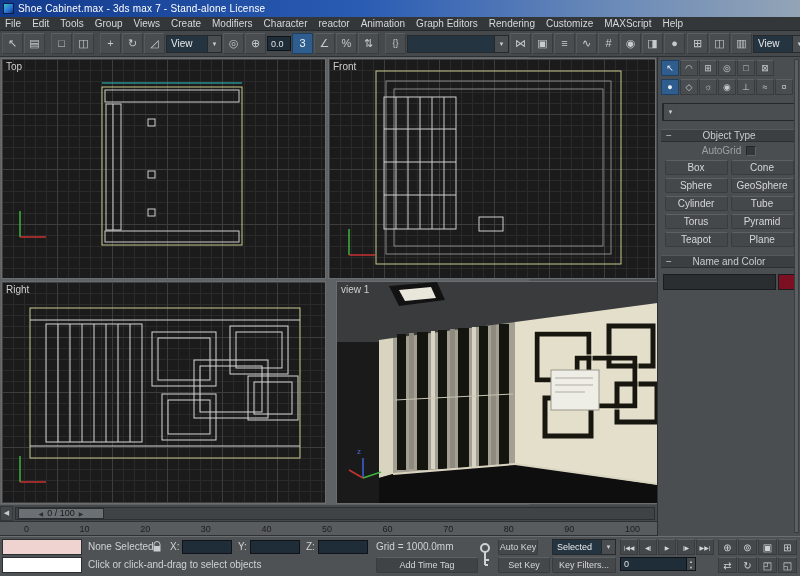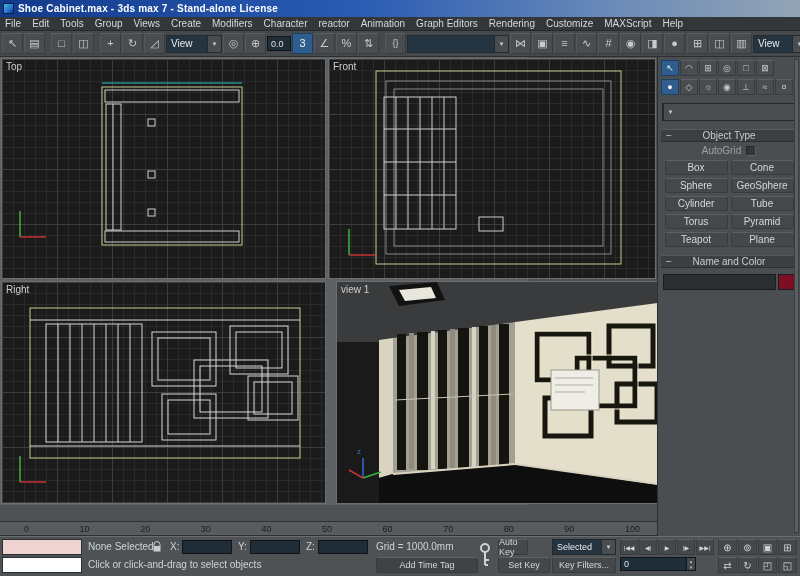--- a/index.html
+++ b/index.html
@@ -7,21 +7,21 @@
   body{font-family:"Liberation Sans",sans-serif;background:#4e5254;color:#d5d7d9;-webkit-font-smoothing:none}
   #screen{position:relative;width:800px;height:576px;background:#4e5254}
   .abs{position:absolute}
 
   
   .titlebar{position:absolute;left:0;top:0;width:800px;height:17px;
     background:linear-gradient(90deg,#123a8c 0%,#2a5cb4 45%,#6d8cb8 78%,#93a4b6 100%);
     display:flex;align-items:center;padding-left:3px;gap:4px}
   .app-icon{width:11px;height:11px;border:1px solid #0a1e4a;
     background:linear-gradient(135deg,#39c0c8 0%,#2b6fd4 60%,#16337c 100%)}
-  .title-text{font-size:10px;font-weight:bold;color:#ffffff;white-space:nowrap;letter-spacing:.2px}
+  .title-text{font-size:10px;font-weight:normal;color:#ffffff;white-space:nowrap;letter-spacing:.2px}
 
   
   .menubar{position:absolute;left:0;top:17px;width:800px;height:14px;background:#33373a;
     display:flex;align-items:center;padding-left:5px;gap:11px;border-bottom:1px solid #26292b}
   .menu-item{font-size:10px;color:#d6d8da;white-space:nowrap;cursor:default}
 
   
   .toolbar{position:absolute;left:0;top:31px;width:800px;height:26px;background:#45494c;
     border-bottom:1px solid #2c2f31;display:flex;align-items:center;padding:0 2px;gap:1px}
   .tbtn{width:21px;height:21px;background:#494d50;border:1px solid #393c3f;border-top-color:#5d6164;
@@ -362,20 +362,30 @@
       <span class="rollout-minus">−</span>
       <span>Name and Color</span>
     </div>
     <div class="name-row">
       <div class="name-fld"></div>
       <div class="color-swatch"></div>
     </div>
     <div class="panel-scroll"></div>
   </div>
 
+  <div class="timeline">
+    <div class="tl-back">◀</div>
+    <div class="tl-track">
+      <div class="tl-thumb">
+        <span class="mini-arrow">◀</span>
+        <span>0 / 100</span>
+        <span class="mini-arrow">▶</span>
+      </div>
+    </div>
+  </div>
 
   <div class="trackbar">
     <div class="ticks">
       <span class="tick">0</span>
       <span class="tick">10</span>
       <span class="tick">20</span>
       <span class="tick">30</span>
       <span class="tick">40</span>
       <span class="tick">50</span>
       <span class="tick">60</span>
@@ -408,21 +418,21 @@
     <span class="s-lbl" style="left:88px;top:22px">Click or click-and-drag to select objects</span>
     <div class="s-btn" style="left:376px;top:20px;width:102px;background:#3f4346">Add Time Tag</div>
 
     <svg class="abs" style="left:478px;top:4px" width="14" height="30">
       <circle cx="7" cy="7" r="4" fill="none" stroke="#cfd2d4" stroke-width="2"></circle>
       <line x1="7" y1="11" x2="7" y2="24" stroke="#cfd2d4" stroke-width="2"></line>
       <line x1="7" y1="19" x2="11" y2="19" stroke="#cfd2d4" stroke-width="2"></line>
       <line x1="7" y1="24" x2="10" y2="24" stroke="#cfd2d4" stroke-width="2"></line>
     </svg>
 
-    <div class="s-btn" style="left:498px;top:2px;width:30px">Auto Key</div>
+    <div class="s-btn" style="left:498px;top:2px;width:40px">Auto Key</div>
     <div class="sel-dd">
       <span class="dd-text">Selected</span>
       <span class="dd-arrow">▼</span>
     </div>
     <div class="s-btn" style="left:498px;top:20px;width:52px">Set Key</div>
     <div class="s-btn" style="left:552px;top:20px;width:64px">Key Filters...</div>
 
     <div class="pbtn" style="left:620px">|◀◀</div>
     <div class="pbtn" style="left:639px">◀|</div>
     <div class="pbtn" style="left:658px">▶</div>

